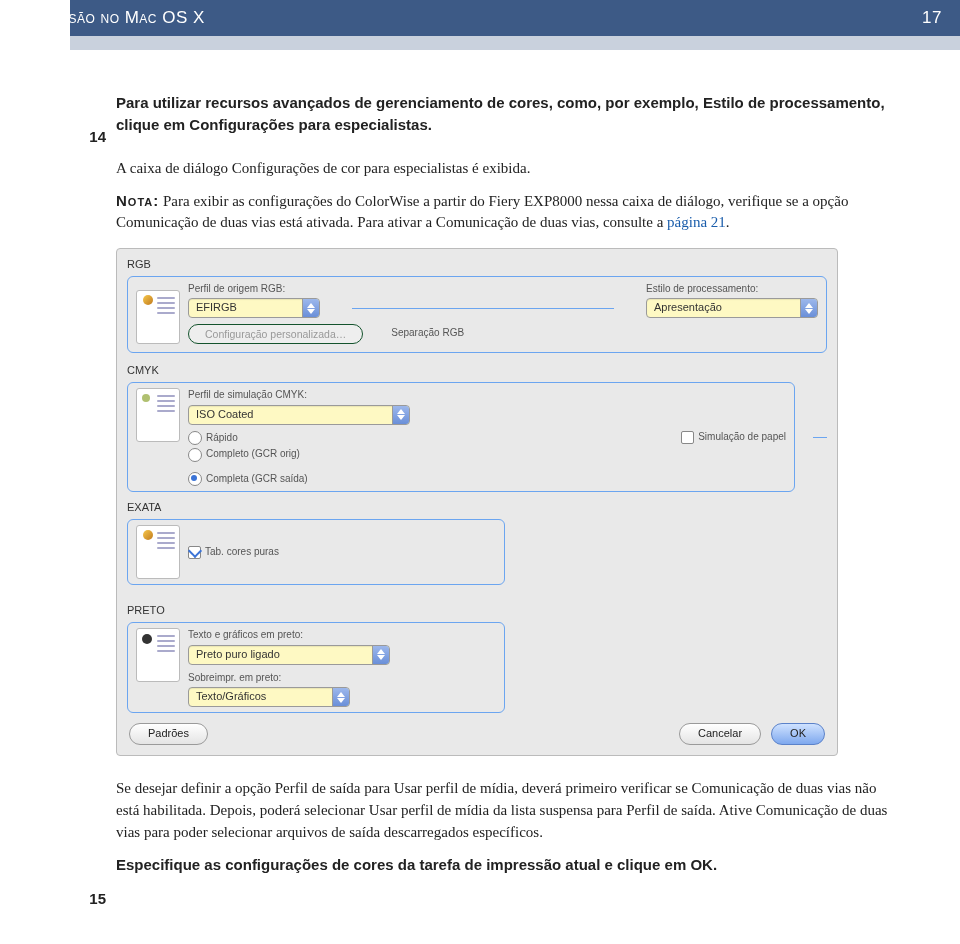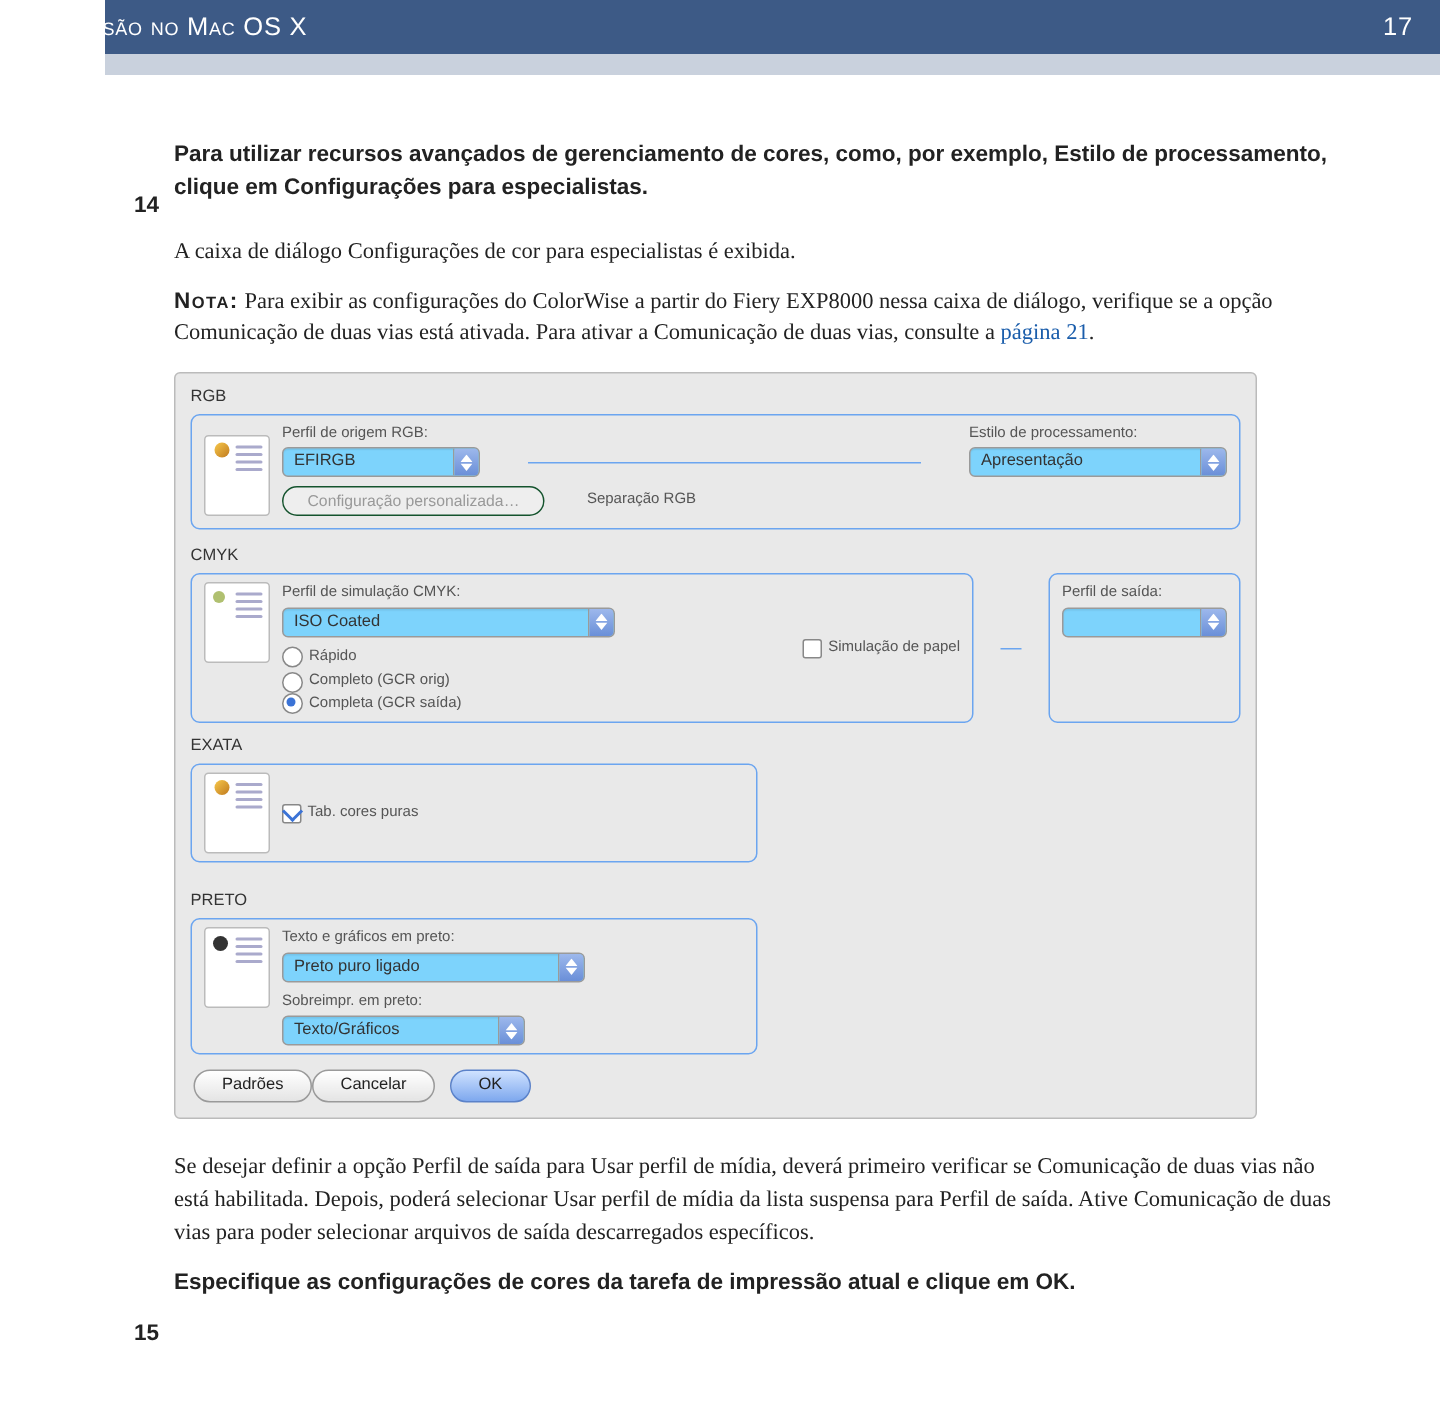--- a/index.html
+++ b/index.html
@@ -23,33 +23,33 @@
   .dialog .sectag{color:#333;font-size:11px;padding-bottom:3px;}
   .flowbox{border:1.5px solid #6ba5f0;border-radius:6px;padding:5px 8px;background:transparent;}
   .row{display:flex;align-items:center;gap:8px;}
   .thumb{width:42px;height:52px;background:#fff;border:1px solid #bbb;border-radius:3px;flex:none;position:relative;overflow:hidden;}
   .thumb::after{content:"";position:absolute;top:4px;left:6px;width:10px;height:10px;background:linear-gradient(135deg,#f7c84b,#c07a1e);border-radius:50%;}
   .thumb .lines{position:absolute;right:4px;top:6px;width:18px;}
   .thumb .lines span{display:block;height:2px;background:#aac;margin-bottom:3px;border-radius:1px;}
   .thumb.cmyk::after{background:#b0c070;width:8px;height:8px;top:5px;left:5px;}
   .thumb.preto::after{background:#333;width:10px;height:10px;top:5px;left:5px;}
   .lbl{font-size:10px;color:#555;margin-bottom:2px;}
-  .popup{display:inline-flex;align-items:center;background:#7dd3fc;border:1px solid #9a9a9a;border-radius:4px;height:18px;font-size:11px;min-width:130px;box-shadow:0 1px 1px rgba(0,0,0,.08) inset;}
+  .popup{display:inline-flex;align-items:center;background:#fef9c3;border:1px solid #9a9a9a;border-radius:4px;height:18px;font-size:11px;min-width:130px;box-shadow:0 1px 1px rgba(0,0,0,.08) inset;}
   .popup .pv{flex:1;padding:0 7px;display:flex;align-items:center;white-space:nowrap;}
   .popup .arrows{width:16px;height:100%;background:linear-gradient(#9db8ec,#6a8fd8);border-left:1px solid #9a9a9a;border-radius:0 3px 3px 0;display:flex;flex-direction:column;align-items:center;justify-content:center;gap:1px;}
   .popup .arrows svg{width:8px;height:5px;}
   .disabledpill{display:inline-flex;align-items:center;height:18px;padding:0 16px;border:1px solid #14532d;border-radius:10px;background:#eee;color:#999;font-size:10.5px;}
   .radio{width:12px;height:12px;border:1px solid #888;border-radius:50%;background:#fff;display:inline-block;position:relative;flex:none;}
   .radio.sel::after{content:"";position:absolute;top:2px;left:2px;width:6px;height:6px;background:#3b73d6;border-radius:50%;}
   .chk{width:11px;height:11px;border:1px solid #888;border-radius:2px;background:#fff;display:inline-block;position:relative;flex:none;}
   .chk.on::after{content:"";position:absolute;left:1px;top:-1px;width:8px;height:8px;border-right:2px solid #3b73d6;border-bottom:2px solid #3b73d6;transform:rotate(45deg);}
   .hconnect{height:0;border-top:1.5px solid #6ba5f0;flex:1;}
   .aqua-btn{display:inline-flex;align-items:center;height:20px;padding:0 18px;border:1px solid #9a9a9a;border-radius:11px;background:linear-gradient(#fff,#e4e4e4);font-size:11px;color:#222;}
   .aqua-btn.primary{background:linear-gradient(#cfe2ff,#7ea8ee);border-color:#5b82c9;}
-  .btnrow{display:flex;margin-top:10px;padding:0 2px;}
+  .btnrow{display:flex;justify-content:space-between;margin-top:10px;padding:0 2px;}
   .small{font-size:10px;color:#555;}
   svg{display:block;}
 </style>
 </head>
 <body>
 
 <div class="page">
   <div class="header-band">
     <div class="title-bar">
       <span>Impressão no Mac OS X</span>
@@ -155,47 +155,33 @@
               </div>
               <div style="margin-top:6px;">
                 <label class="row" style="gap:4px;">
                     <span class="radio"></span>
                     <span class="small">Rápido</span>
                   </label>
                 <label class="row" style="gap:4px;margin-top:2px;">
                     <span class="radio"></span>
                     <span class="small">Completo (GCR orig)</span>
                   </label>
-                <label class="row" style="gap:4px;margin-top:0;">
+                <label class="row" style="gap:4px;margin-top:10px;">
                     <span class="radio sel"></span>
                     <span class="small">Completa (GCR saída)</span>
                   </label>
               </div>
             </div>
             <label class="row" style="gap:4px;align-self:center;margin-left:20px;">
                 <span class="chk"></span>
                 <span class="small">Simulação de papel</span>
               </label>
           </div>
         </div>
         <div class="hconnect" style="width:14px;flex:none;align-self:center;"></div>
-        <div class="flowbox" style="width:110px;flex:none;display:flex;flex-direction:column;">
-          <div class="lbl">Perfil de saída:</div>
-          <div class="popup" style="min-width:90px;">
-            <span class="pv"></span>
-            <span class="arrows">
-                <svg viewBox="0 0 8 5">
-                  <path d="M0 5 L4 0 L8 5Z" fill="#fff"></path>
-                </svg>
-                <svg viewBox="0 0 8 5">
-                  <path d="M0 0 L4 5 L8 0Z" fill="#fff"></path>
-                </svg>
-              </span>
-          </div>
-        </div>
       </div>
 
       <div class="sectag" style="margin-top:8px;">EXATA</div>
       <div class="flowbox" style="width:360px;">
         <div class="row">
           <div class="thumb">
               <div class="lines">
                 <span></span>
                 <span></span>
                 <span></span>

